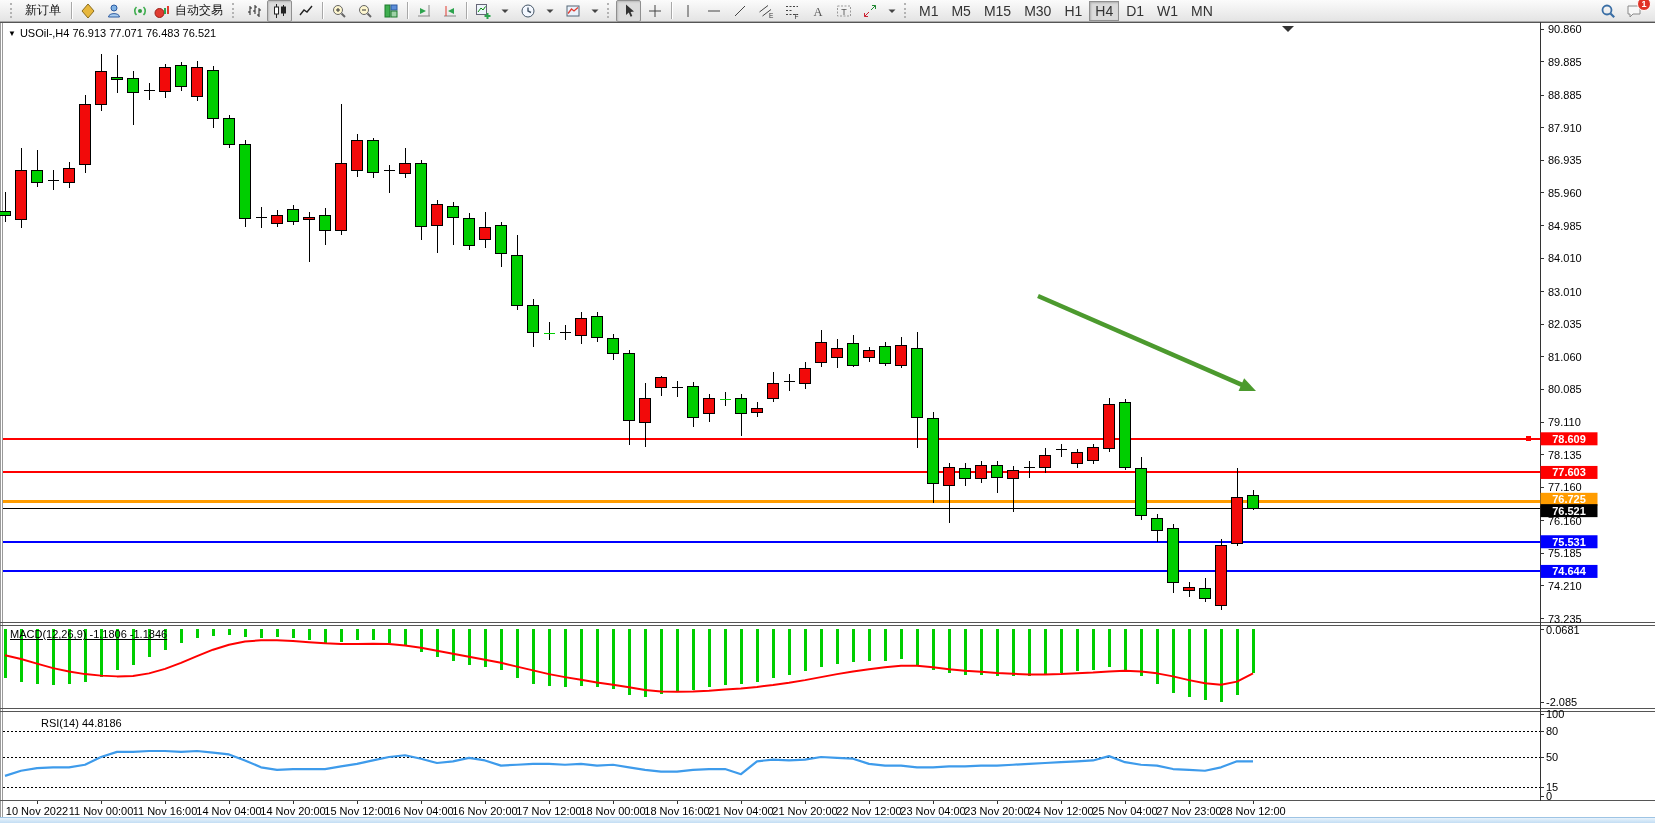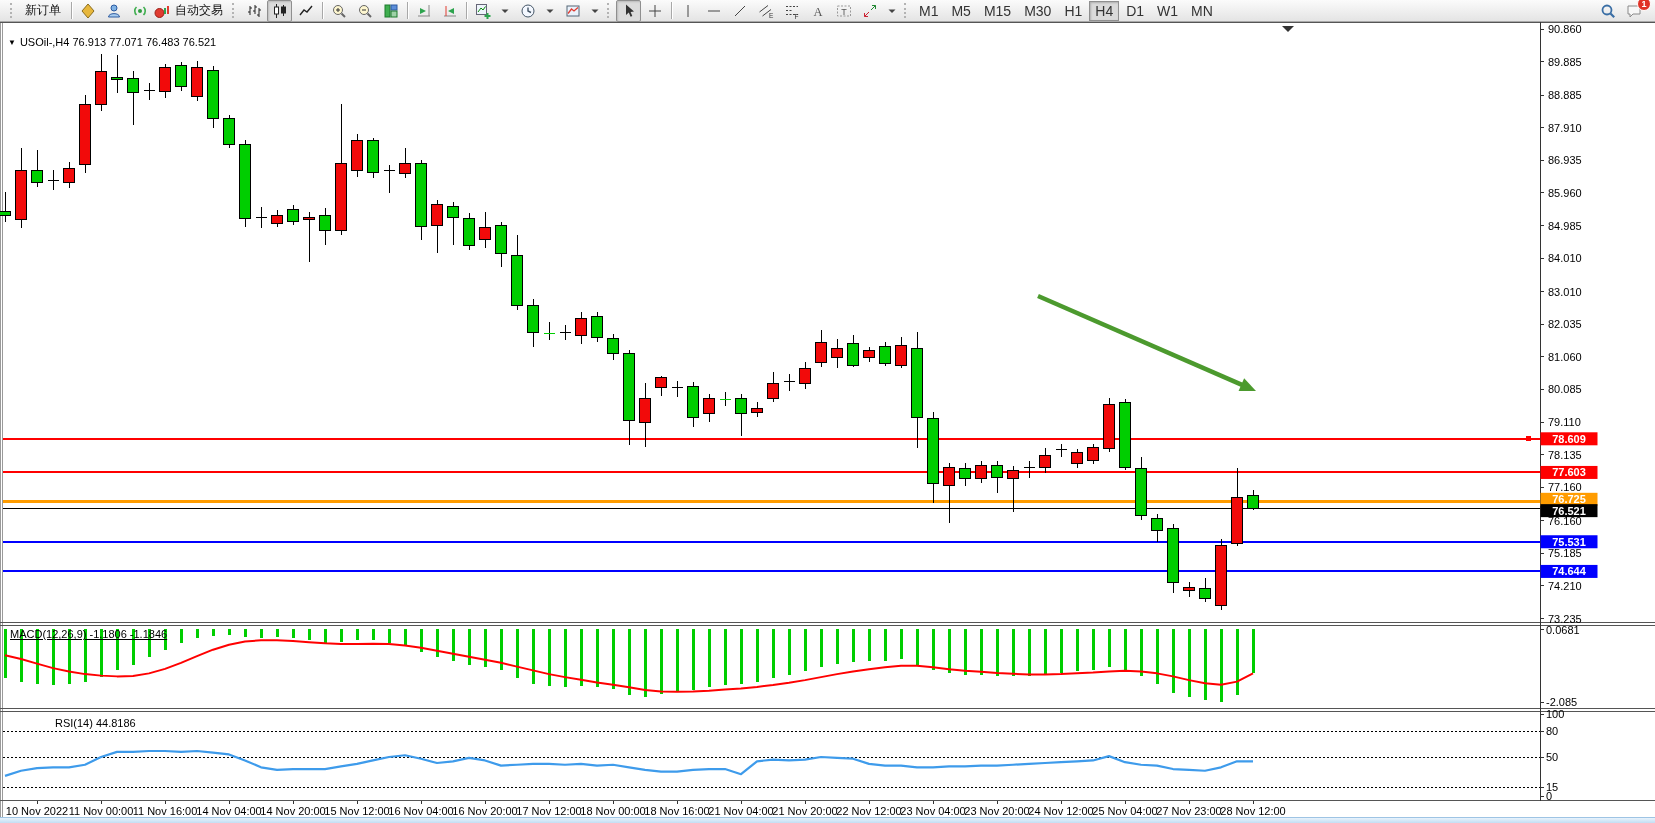--- a/index.html
+++ b/index.html
@@ -19,24 +19,24 @@
     font-size:14px;color:#333;border:1px solid transparent;margin-right:1px;}
   .tf-btn.active{background:#dadada;border:1px solid #8f8f8f;box-shadow:inset 1px 1px 2px rgba(0,0,0,.2);}
   #tb-right{margin-left:auto;display:flex;align-items:center;margin-right:8px;}
   .badge{position:absolute;top:-4px;right:-6px;width:12px;height:12px;border-radius:50%;
     background:#e03226;color:#fff;font-size:9px;font-weight:bold;display:flex;
     align-items:center;justify-content:center;border:1px solid #fff;}
   
   #chart-area{position:absolute;left:0;top:22px;width:1655px;height:795px;background:#fff;}
   #chart-svg{position:absolute;left:0;top:0;}
   .overlay-label{position:absolute;font-size:11px;color:#000;white-space:nowrap;}
-  #symbol-label{left:8px;top:14px;}
+  #symbol-label{left:8px;top:5px;}
   #symbol-label .dd{font-size:8px;vertical-align:1px;margin-right:4px;}
   #macd-label{left:10px;top:606px;text-decoration:underline;}
-  #rsi-label{left:24px;top:695px;padding-left:31px;}
+  #rsi-label{left:10px;top:695px;padding-left:31px;}
   
   #status-bar{position:absolute;left:0;top:817px;width:1655px;height:6px;
     background:linear-gradient(#e8f3fc,#bcd9f2);border-top:1px solid #9ec4e4;}
 </style>
 </head>
 <body>
 
 <div id="app">
   <div id="toolbar">
       <div class="tb-grip"></div>

